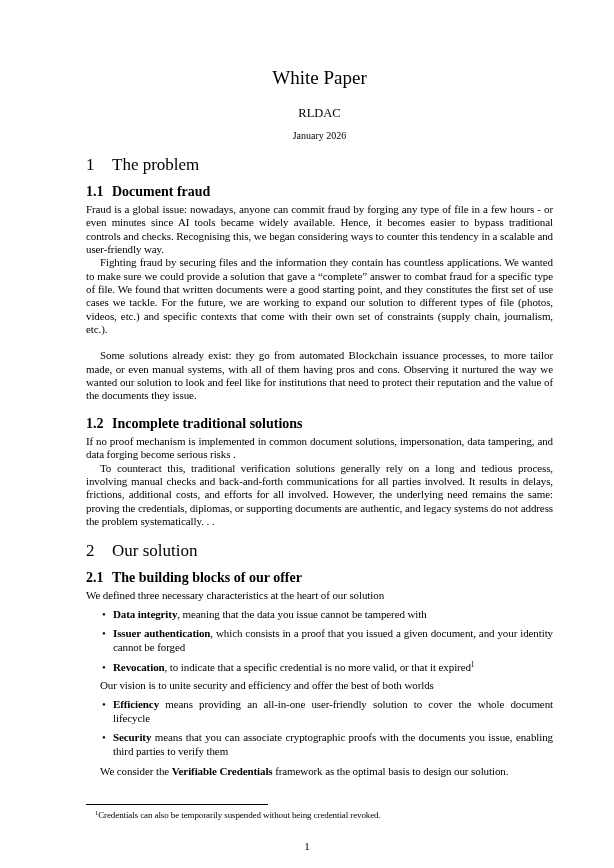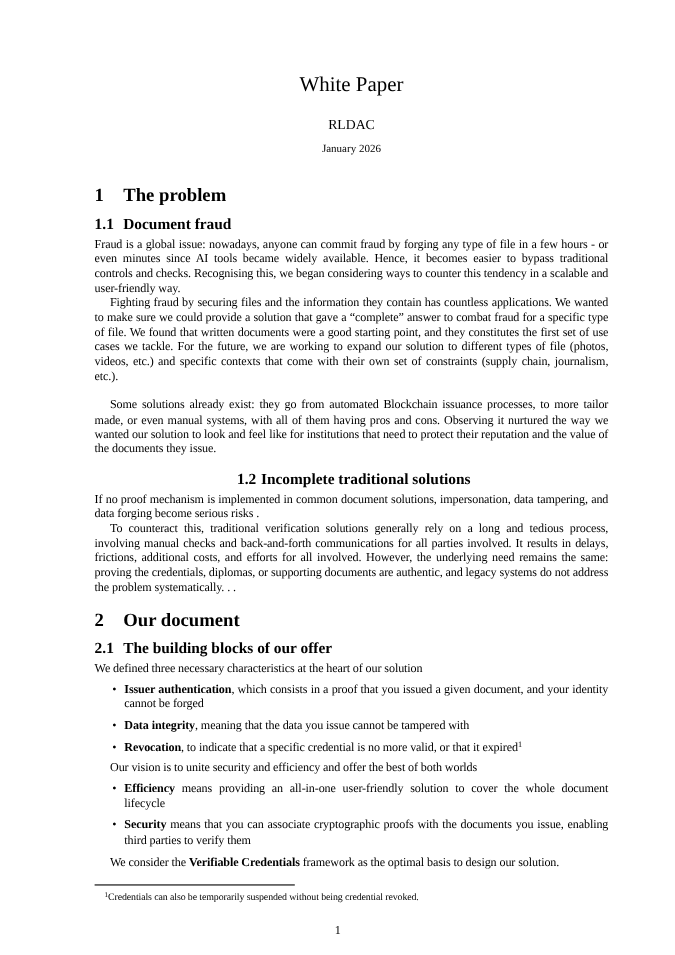--- a/index.html
+++ b/index.html
@@ -37,31 +37,31 @@
   }
   .doc-date {
     margin: 7px 0 0 0;
     font-size: 10px;
     line-height: 15px;
     text-align: center;
   }
   h1.sec {
     font-size: 17px;
     line-height: 20px;
-    font-weight: bold;
-    margin: 25px 0 0 0;
+    font-weight: normal;
+    margin: 12px 0 0 0;
   }
   h1.sec.sec-later { margin-top: 13px; }
   h2.subsec {
     font-size: 14px;
     line-height: 17px;
     font-weight: bold;
     margin: 8px 0 3px 0;
   }
-  h2.subsec.subsec-later { margin-top: 12px; text-align: center; }
+  h2.subsec.subsec-later { margin-top: 12px; }
   .sec-num {
     display: inline-block;
     min-width: 26px;
   }
   p.body {
     margin: 0;
     font-size: 11px;
     line-height: 13.35px;
     text-align: justify;
     letter-spacing: -0.1px;
@@ -150,34 +150,34 @@
     <p class="body indent">Fighting fraud by securing files and the information they contain has countless applications. We wanted to make sure we could provide a solution that gave a “complete” answer to combat fraud for a specific type of file. We found that written documents were a good starting point, and they constitutes the first set of use cases we tackle. For the future, we are working to expand our solution to different types of file (photos, videos, etc.) and specific contexts that come with their own set of constraints (supply chain, journalism, etc.).</p>
     <p class="body indent gap-top">Some solutions already exist: they go from automated Blockchain issuance processes, to more tailor made, or even manual systems, with all of them having pros and cons. Observing it nurtured the way we wanted our solution to look and feel like for institutions that need to protect their reputation and the value of the documents they issue.</p>
 
     <h2 class="subsec subsec-later">
       <span class="sec-num">1.2</span><span>Incomplete traditional solutions</span>
     </h2>
     <p class="body">If no proof mechanism is implemented in common document solutions, impersonation, data tampering, and data forging become serious risks&nbsp;.</p>
     <p class="body indent">To counteract this, traditional verification solutions generally rely on a long and tedious process, involving manual checks and back-and-forth communications for all parties involved. It results in delays, frictions, additional costs, and efforts for all involved. However, the underlying need remains the same: proving the credentials, diplomas, or supporting documents are authentic, and legacy systems do not address the problem systematically.&nbsp;.&nbsp;.</p>
 
     <h1 class="sec sec-later">
-      <span class="sec-num">2</span><span>Our document</span>
+      <span class="sec-num">2</span><span>Our solution</span>
     </h1>
 
     <h2 class="subsec">
       <span class="sec-num">2.1</span><span>The building blocks of our offer</span>
     </h2>
     <p class="body">We defined three necessary characteristics at the heart of our solution</p>
 
     <ul class="blocks">
       <li class="bullet">
+        <span class="lead">Data integrity</span><span>, meaning that the data you issue cannot be tampered with</span>
+      </li>
+      <li class="bullet">
         <span class="lead">Issuer authentication</span><span>, which consists in a proof that you issued a given document, and your identity cannot be forged</span>
-      </li>
-      <li class="bullet">
-        <span class="lead">Data integrity</span><span>, meaning that the data you issue cannot be tampered with</span>
       </li>
       <li class="bullet">
         <span class="lead">Revocation</span><span>, to indicate that a specific credential is no more valid, or that it expired</span><sup class="fnref">1</sup>
       </li>
     </ul>
 
     <p class="body indent vision">Our vision is to unite security and efficiency and offer the best of both worlds</p>
 
     <ul class="blocks">
       <li class="bullet">

